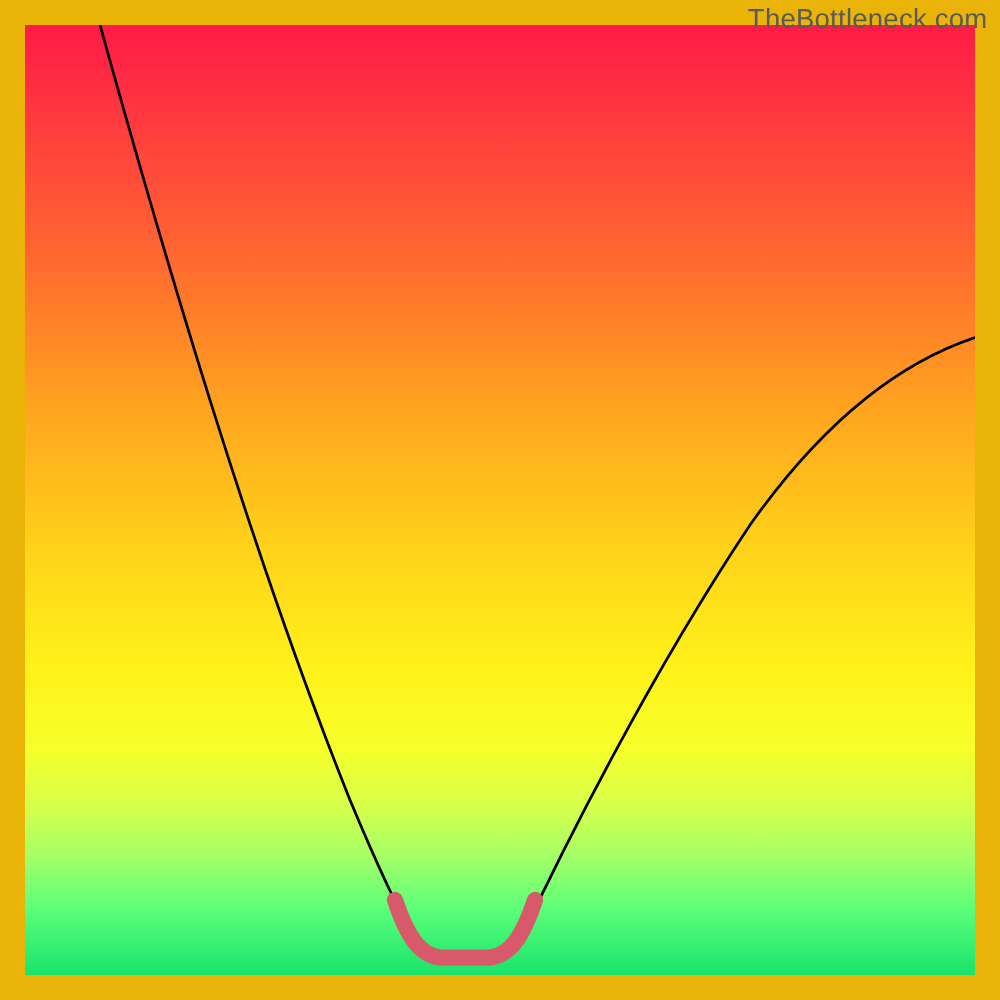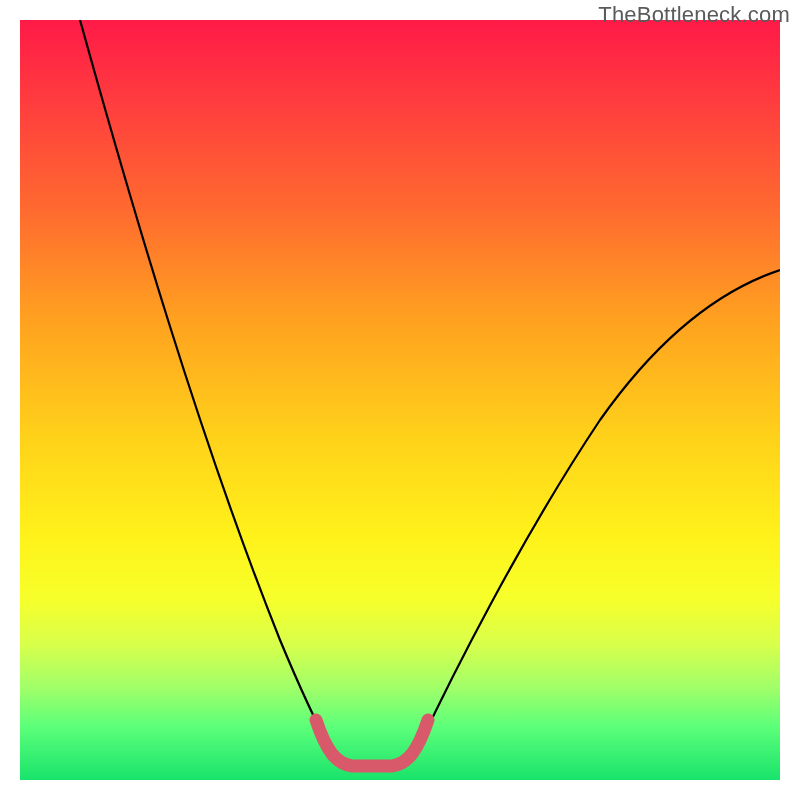--- a/index.html
+++ b/index.html
@@ -7,21 +7,21 @@
     padding: 0;
     width: 800px;
     height: 800px;
     background: #000;
     overflow: hidden;
   }
   .frame {
     position: relative;
     width: 800px;
     height: 800px;
-    background: #ffffff;
+    background: #eab308;
   }
   .plot {
     position: absolute;
     left: 20px;
     top: 20px;
     width: 760px;
     height: 760px;
     overflow: hidden;
   }
   .gradient {

